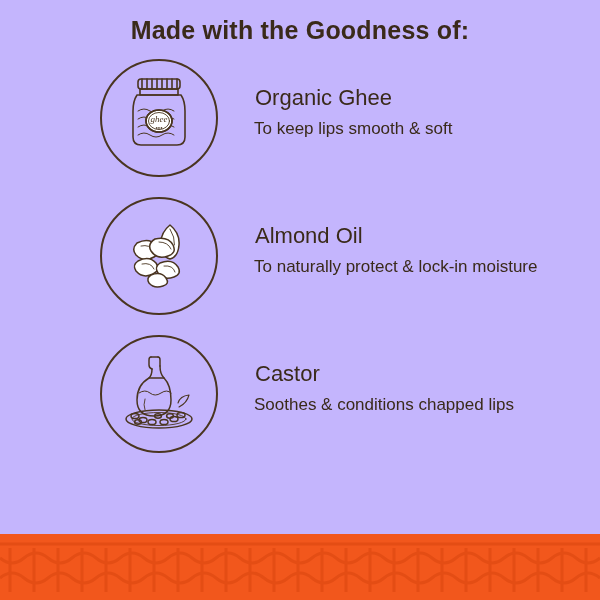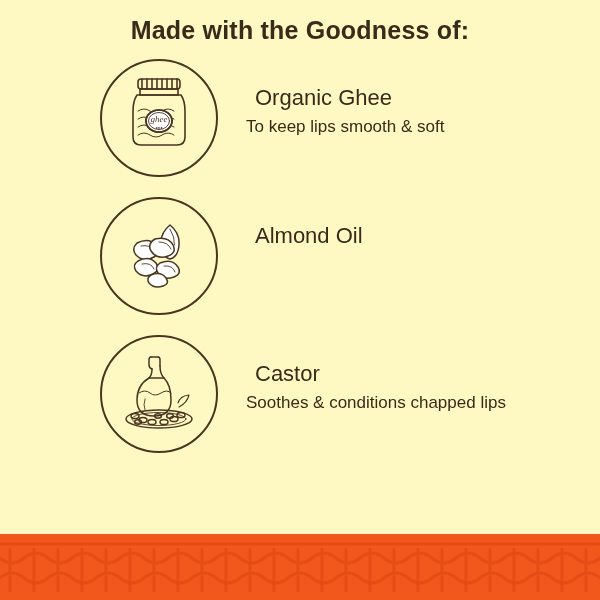--- a/index.html
+++ b/index.html
@@ -12,21 +12,21 @@
     background: #ffffff;
     font-family: "Liberation Sans", sans-serif;
     overflow: hidden;
     position: relative;
   }
 
   .page {
     position: relative;
     width: 600px;
     height: 600px;
-    background: #fef9c3;
+    background: #c4b5fd;
   }
 
   .title {
     text-align: center;
     font-size: 25px;
     font-weight: bold;
     color: #3a2a1a;
     letter-spacing: 0.2px;
     padding-top: 16px;
     margin: 0;
@@ -66,21 +66,21 @@
     font-size: 22px;
     color: #3a2a1a;
     margin: 0 0 6px 9px;
     font-weight: normal;
     line-height: 1.15;
   }
 
   .item-desc {
     font-size: 17px;
     color: #3a2a1a;
-    margin: 0;
+    margin: 8px;
     line-height: 1.35;
   }
 
   
   .bottom-band {
     position: absolute;
     left: 0;
     bottom: 0;
     width: 600px;
     height: 66px;
@@ -162,20 +162,21 @@
 
             <path d="M53 64 q12 -5 18 4 q4 7 -4 10 q-11 4 -16 -4 q-4 -6 2 -10 z"></path>
             <path d="M57 67 q9 -1 11 6" fill="none" stroke-width="0.9"></path>
 
             <path d="M44 76 q10 -4 15 3 q4 6 -3 8 q-9 3 -14 -3 q-3 -5 2 -8 z"></path>
           </g>
         </svg>
       </div>
       <div class="text-block">
         <p class="item-name">Almond Oil</p>
+        <p class="item-desc">To naturally protect &amp; lock-in moisture</p>
       </div>
     </div>
 
     <div class="item">
       <div class="icon-circle">
         <svg width="104" height="104" viewBox="0 0 104 104" aria-hidden="true">
           <g fill="none" stroke="#4a3520" stroke-width="1.5" stroke-linecap="round" stroke-linejoin="round">
 
             <path d="M44 20 q-2 0 -2 3 l0 5 q0 3 3 4"></path>
             <path d="M51 20 q2 0 2 3 l0 6"></path>

